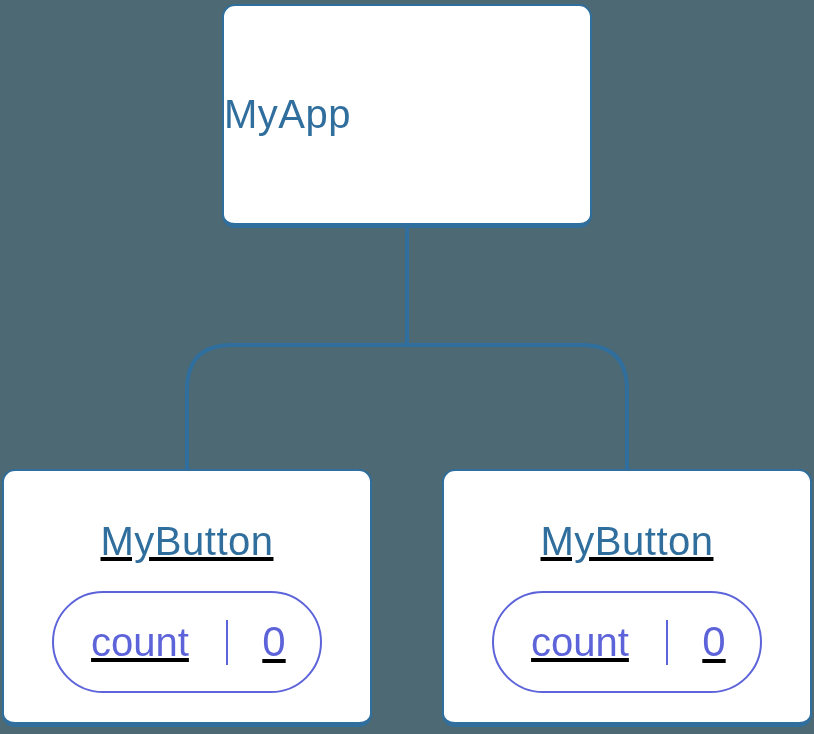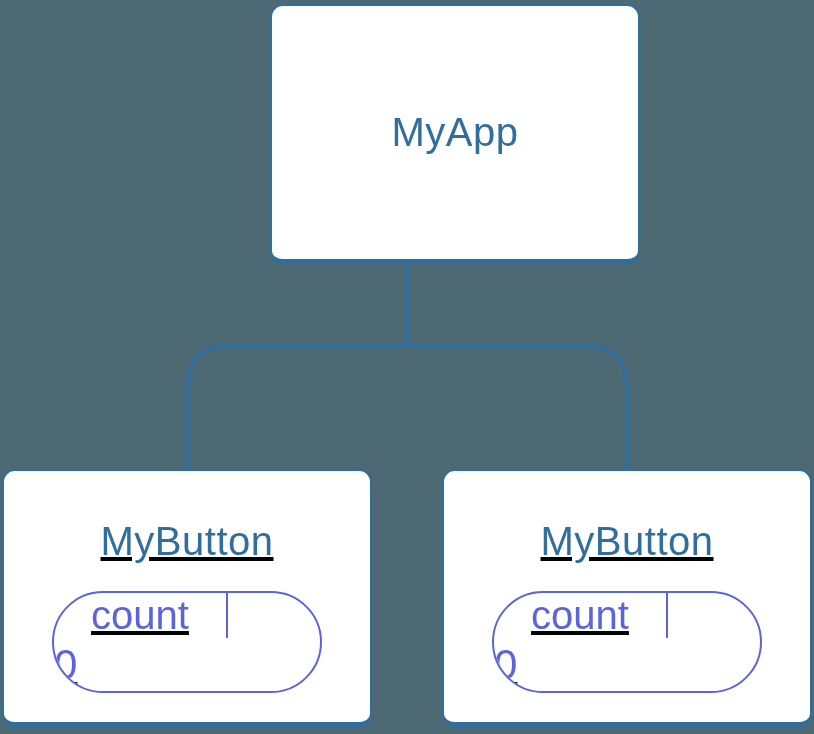--- a/index.html
+++ b/index.html
@@ -37,25 +37,23 @@
     box-sizing: border-box;
     background: var(--node-bg);
     border: 2.5px solid var(--blue);
     border-bottom-width: 5px;
     border-radius: 13px;
   }
   .node-root {
     left: 222px;
     top: 4px;
     width: 370px;
-    height: 260px;
+    height: 224px;
     display: flex;
     align-items: center;
-    justify-content: center;
-    margin-left: 48px;
   }
   .node-child {
     top: 469px;
     width: 370px;
     height: 258px;
     display: flex;
     flex-direction: column;
     align-items: center;
     text-decoration: underline;
   }
@@ -74,24 +72,23 @@
   }
   .state-pill {
     box-sizing: border-box;
     margin-top: 26px;
     width: 270px;
     height: 102px;
     background: var(--node-bg);
     border: 2.5px solid var(--indigo);
     border-radius: 51px;
     display: flex;
-    align-items: flex-start;
+    align-items: center;
     color: var(--indigo);
     overflow: hidden;
-    flex-direction: column;
   }
   .pill-key {
     box-sizing: border-box;
     width: 174px;
     display: flex;
     align-items: center;
     justify-content: center;
     font-size: 40px;
     border-right: 2.5px solid var(--indigo);
   }

